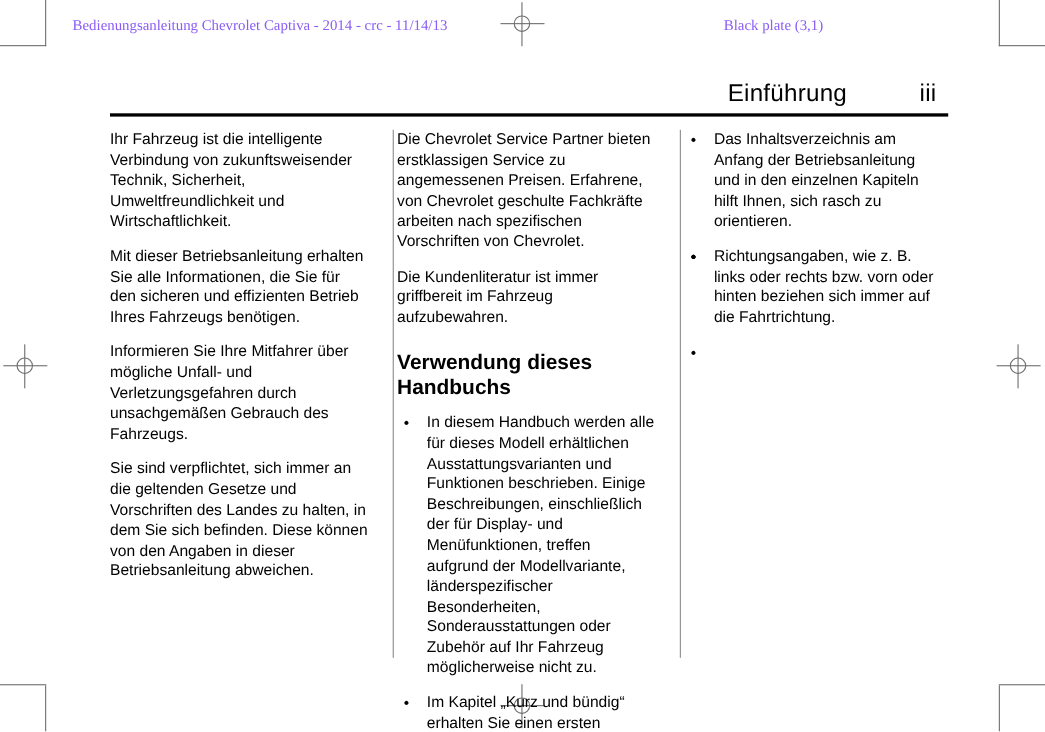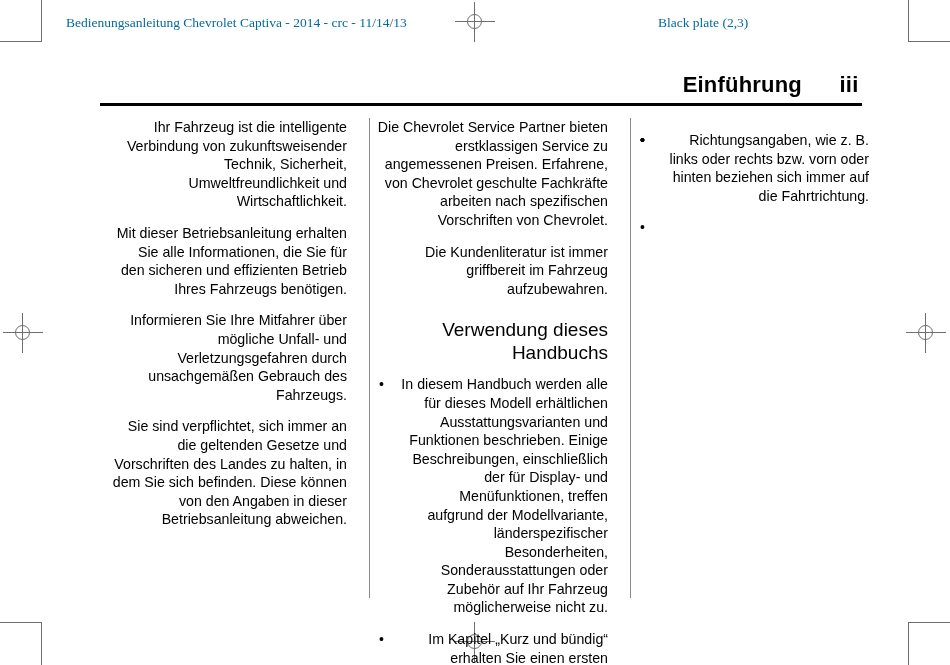--- a/index.html
+++ b/index.html
@@ -56,59 +56,58 @@
     height: 1px;
     width: 40px;
     background: #6e6e6e;
   }
 
   
   .runhead {
     position: absolute;
     font-family: "Liberation Serif", serif;
     font-size: 13.5px;
-    color: #0369a1;
+    color: #8b5cf6;
     white-space: nowrap;
   }
   #runhead-left  { left: 66px; top: 15px; }
   #runhead-right { left: 658px; top: 15px; }
 
   
   .title-block {
     position: absolute;
     left: 100px;
     top: 72px;
     width: 762px;
   }
   .title-row {
     display: flex;
     justify-content: flex-end;
     align-items: baseline;
-    font-weight: bold;
+    font-weight: normal;
     font-size: 22px;
     letter-spacing: 0.2px;
   }
   .title-name { margin-right: 34px; }
-  .title-page { min-width: 26px; text-align: center; }
+  .title-page { min-width: 26px; text-align: left; margin-left: 32px; }
   .title-rule {
     margin-top: 5px;
     height: 3px;
     background: #000000;
     width: 100%;
   }
 
   
   .columns {
     position: absolute;
-    left: 112px;
+    left: 100px;
     top: 118px;
     width: 762px;
     height: 480px;
     display: flex;
-    text-align: right;
   }
   .col {
     width: 235px;
     position: relative;
     font-size: 14.2px;
     line-height: 18.6px;
   }
   .col + .col { margin-left: 22px; padding-left: 4px; }
   .col.ruled::before {
     content: "";
@@ -118,21 +117,21 @@
     bottom: 0;
     width: 1px;
     background: #8a8a8a;
   }
 
   p.para {
     margin: 0 0 13px 0;
   }
   h2.sub {
     font-size: 19px;
-    font-weight: normal;
+    font-weight: bold;
     line-height: 23px;
     margin: 20px 0 11px 0;
   }
   ul.bullets {
     list-style: none;
     margin: 0;
     padding: 0;
   }
   ul.bullets li {
     position: relative;
@@ -182,21 +181,21 @@
   <div class="hline"></div>
   <div class="ring"></div>
 </div>
 <div class="reg" style="left:906px; top:313px;">
   <div class="vline"></div>
   <div class="hline"></div>
   <div class="ring"></div>
 </div>
 
 <div class="runhead" id="runhead-left">Bedienungsanleitung Chevrolet Captiva - 2014 - crc - 11/14/13</div>
-<div class="runhead" id="runhead-right">Black plate (2,3)</div>
+<div class="runhead" id="runhead-right">Black plate (3,1)</div>
 
 <div class="title-block">
   <div class="title-row">
     <span class="title-name">Einführung</span>
     <span class="title-page">iii</span>
   </div>
   <div class="title-rule"></div>
 </div>
 
 <div class="columns">
@@ -210,20 +209,20 @@
       <p class="para">Die Chevrolet Service Partner bieten erstklassigen Service zu angemessenen Preisen. Erfahrene, von Chevrolet geschulte Fachkräfte arbeiten nach spezifischen Vorschriften von Chevrolet.</p>
       <p class="para">Die Kundenliteratur ist immer griffbereit im Fahrzeug aufzubewahren.</p>
       <h2 class="sub">Verwendung dieses Handbuchs</h2>
       <ul class="bullets">
         <li><span class="dot">•</span><span>In diesem Handbuch werden alle für dieses Modell erhältlichen Ausstattungsvarianten und Funktionen beschrieben. Einige Beschreibungen, einschließlich der für Display- und Menüfunktionen, treffen aufgrund der Modellvariante, länderspezifischer Besonderheiten, Sonderausstattungen oder Zubehör auf Ihr Fahrzeug möglicherweise nicht zu.</span></li>
         <li><span class="dot">•</span><span>Im Kapitel „Kurz und bündig“ erhalten Sie einen ersten Überblick.</span></li>
       </ul>
     </div>
   <div class="col ruled" id="col-3">
       <ul class="bullets">
-        <li><span class="dot">•</span></li>
+        <li><span class="dot">•</span><span>Das Inhaltsverzeichnis am Anfang der Betriebsanleitung und in den einzelnen Kapiteln hilft Ihnen, sich rasch zu orientieren.</span></li>
         <li><span class="dot">•</span></li>
         <li><span class="dot">•</span></li>
         <li><span class="dot">•</span><span>Richtungsangaben, wie z. B. links oder rechts bzw. vorn oder hinten beziehen sich immer auf die Fahrtrichtung.</span></li>
         <li><span class="dot">•</span></li>
       </ul>
     </div>
 </div>
 
 </body></html>

